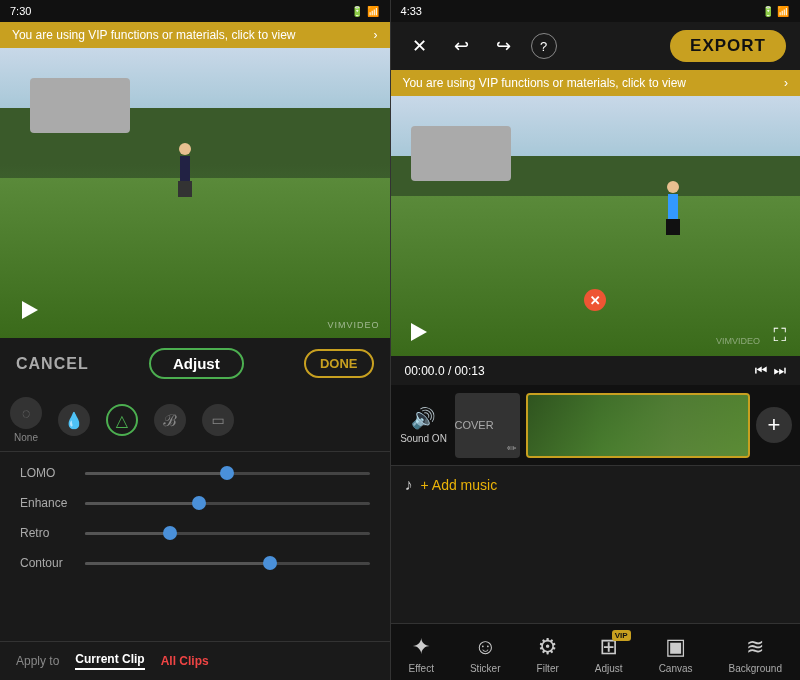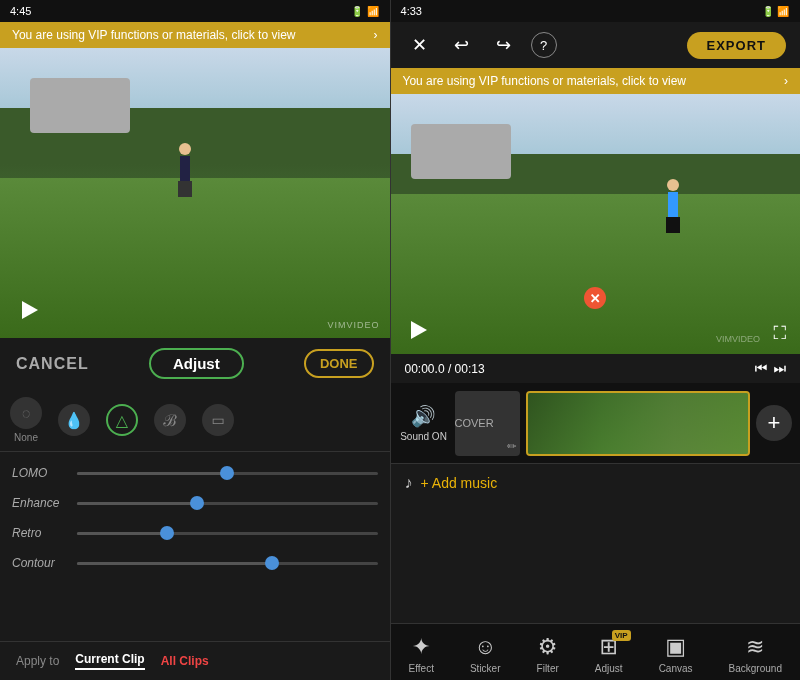--- a/index.html
+++ b/index.html
@@ -182,22 +182,21 @@
 
     .filter-label {
       color: #888;
       font-size: 10px;
     }
 
     
     .sliders-area {
       background: #1a1a1a;
       flex: 1;
-      padding: 6px 0;
-      font-style: italic;
+      padding: 6px 8px;
     }
 
     .slider-row {
       display: flex;
       align-items: center;
       padding: 8px 12px;
       gap: 10px;
     }
 
     .slider-name {
@@ -299,21 +298,21 @@
       display: flex;
       align-items: center;
       justify-content: center;
     }
 
     .export-btn {
       margin-left: auto;
       background: #c8a020;
       color: #111;
       font-weight: bold;
-      font-size: 13px;
+      font-size: 17px;
       padding: 6px 20px;
       border-radius: 20px;
       cursor: pointer;
       letter-spacing: 1px;
     }
 
     .vip-banner-right {
       background: #c8a020;
       color: #fff;
       font-size: 12px;
@@ -608,21 +607,21 @@
       background: #333;
       margin-top: 0;
     }
   </style>
 </head>
 <body>
 
 <div class="left-panel">
 
   <div class="status-bar-left">
-    <span>4:45</span>
+    <span>7:30</span>
     <div class="status-icons">
       <span>🔋</span>
       <span>📶</span>
     </div>
   </div>
 
   <div class="vip-banner-left">
     <span>You are using VIP functions or materials, click to view</span>
     <span>›</span>
   </div>

